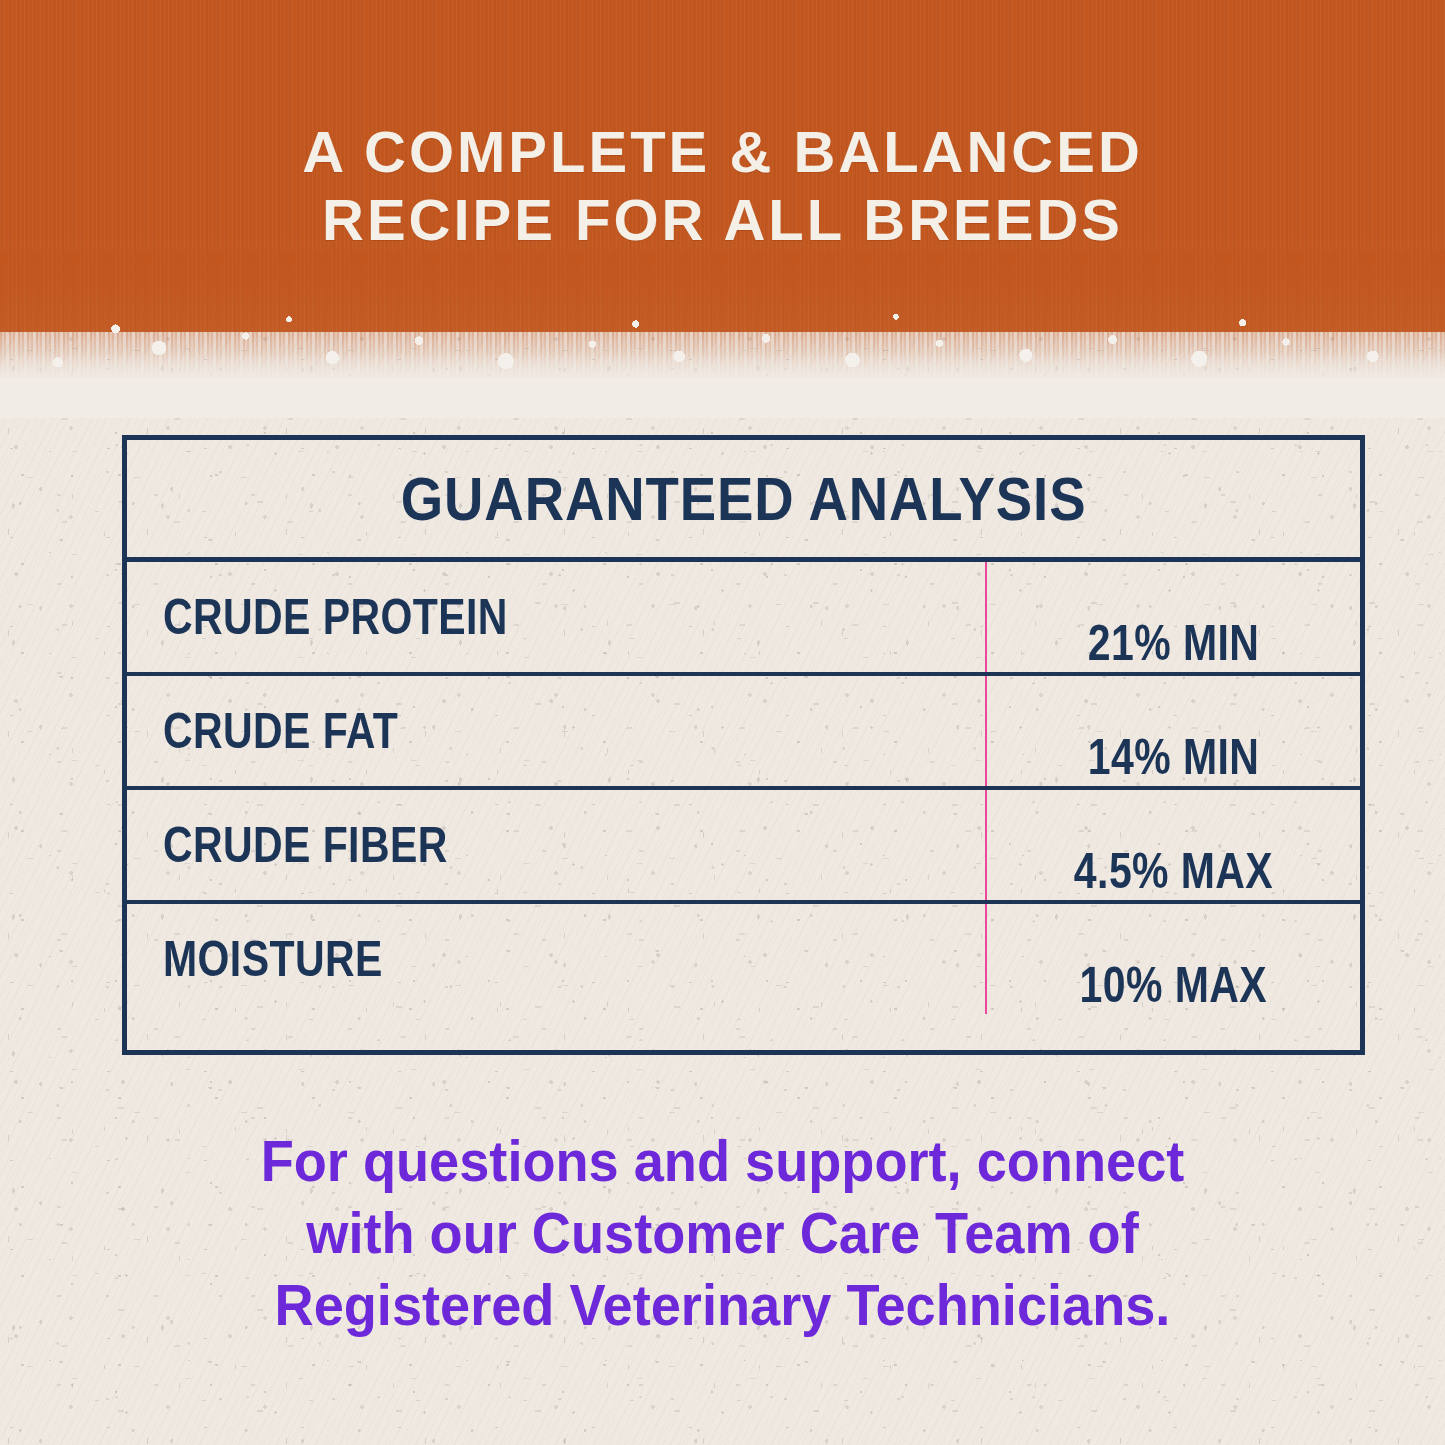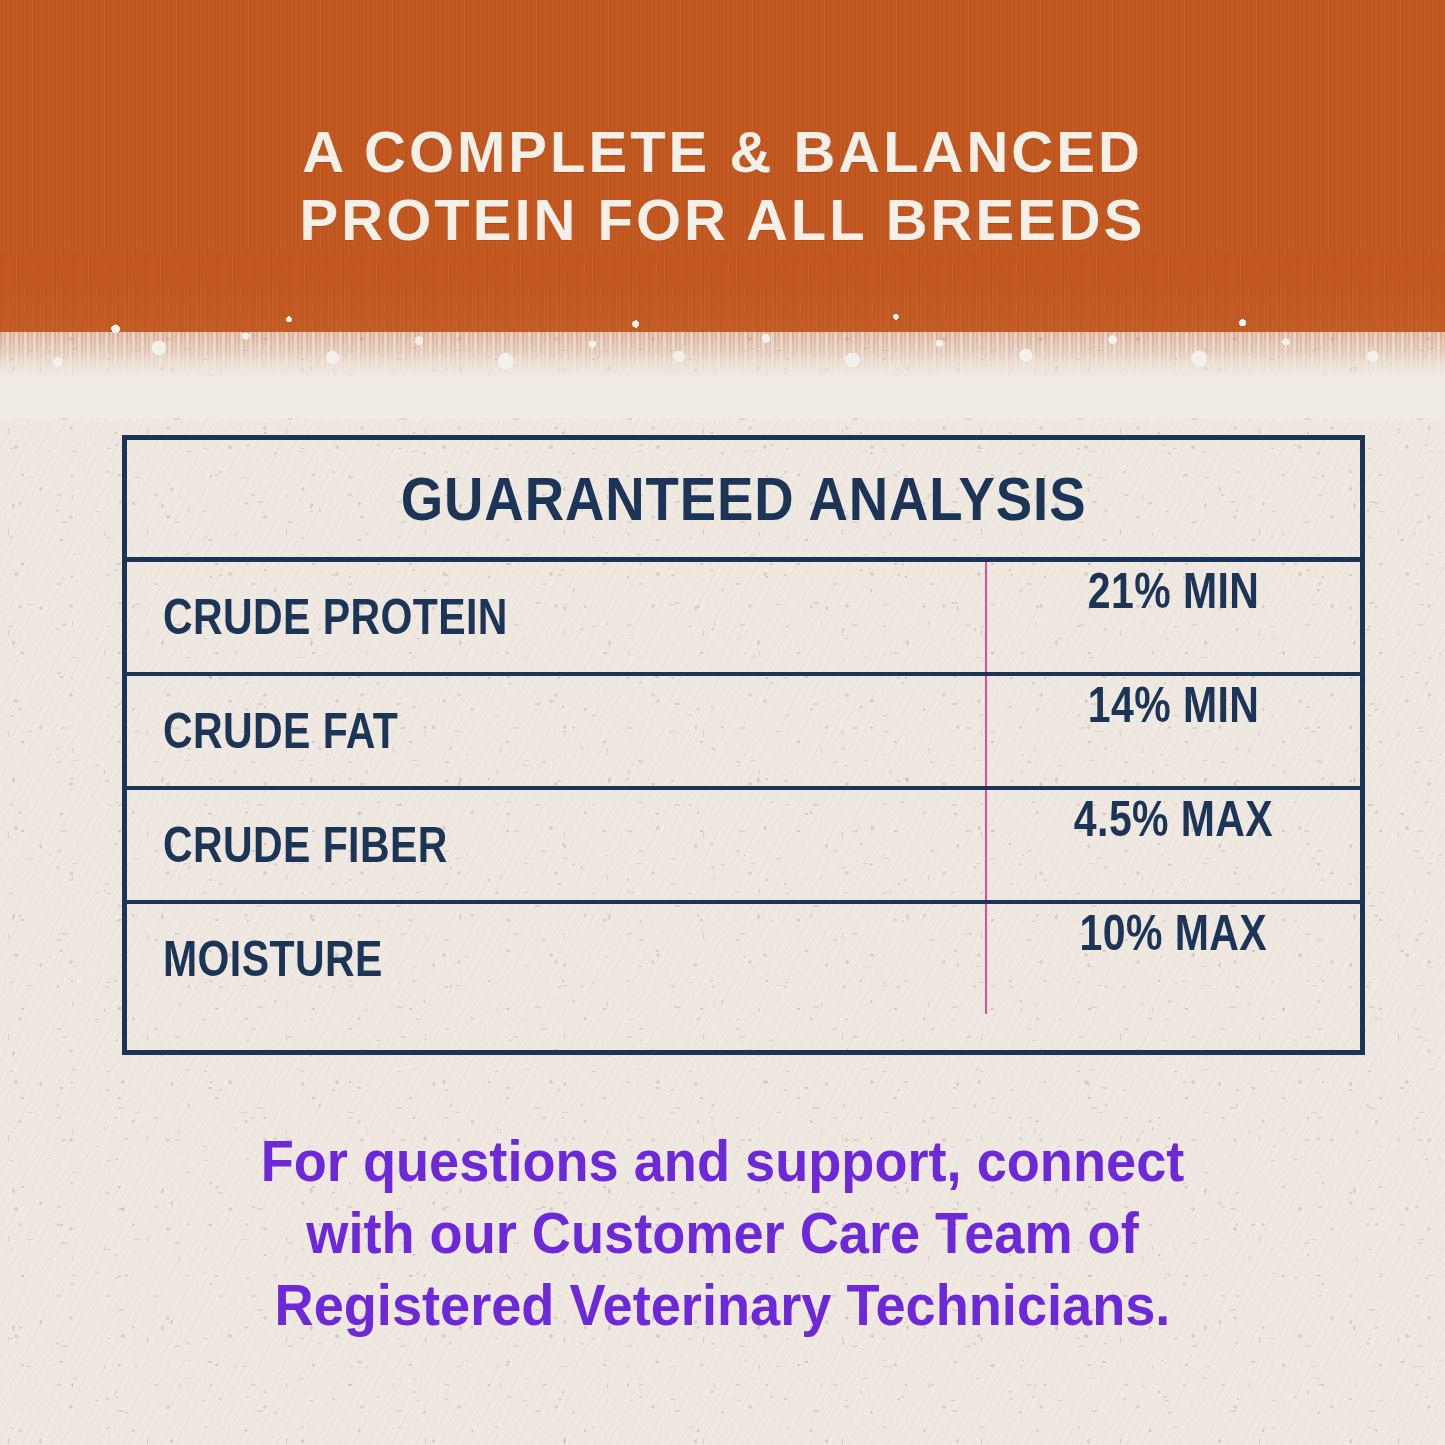--- a/index.html
+++ b/index.html
@@ -161,21 +161,21 @@
   }
   .ga-row:last-child{ border-bottom:none; }
   .ga-cell-label{
     width:860px;
     border-right:2px solid #ec4899;
     display:flex; align-items:center;
     padding-left:36px;
   }
   .ga-cell-value{
     flex:1;
-    display:flex; align-items:flex-start; justify-content:center;
+    display:flex; align-items:flex-end; justify-content:center;
   }
   .ga-label-text, .ga-value-text{
     font-family:"Liberation Sans", sans-serif;
     font-weight:bold;
     color:#1C3557;
     font-size:50px;
     letter-spacing:.5px;
     transform:scaleX(.82);
     transform-origin:left center;
     white-space:nowrap;
@@ -199,21 +199,21 @@
   .footer span{ display:block; transform:scaleX(.95); }
 </style>
 </head>
 <body>
 
 <div id="page"></div>
 
 <div class="banner">
   <div class="banner-title">
     <span class="l1">A COMPLETE &amp; BALANCED</span>
-    <span class="l2">PROTEIN FOR ALL BREEDS</span>
+    <span class="l2">RECIPE FOR ALL BREEDS</span>
   </div>
 </div>
 <div class="banner-fade"></div>
 <div class="banner-speck"></div>
 <div class="banner-base"></div>
 
 <div class="ga-table">
 
   <div class="ga-head">
     <div class="ga-head-text">GUARANTEED ANALYSIS</div>

